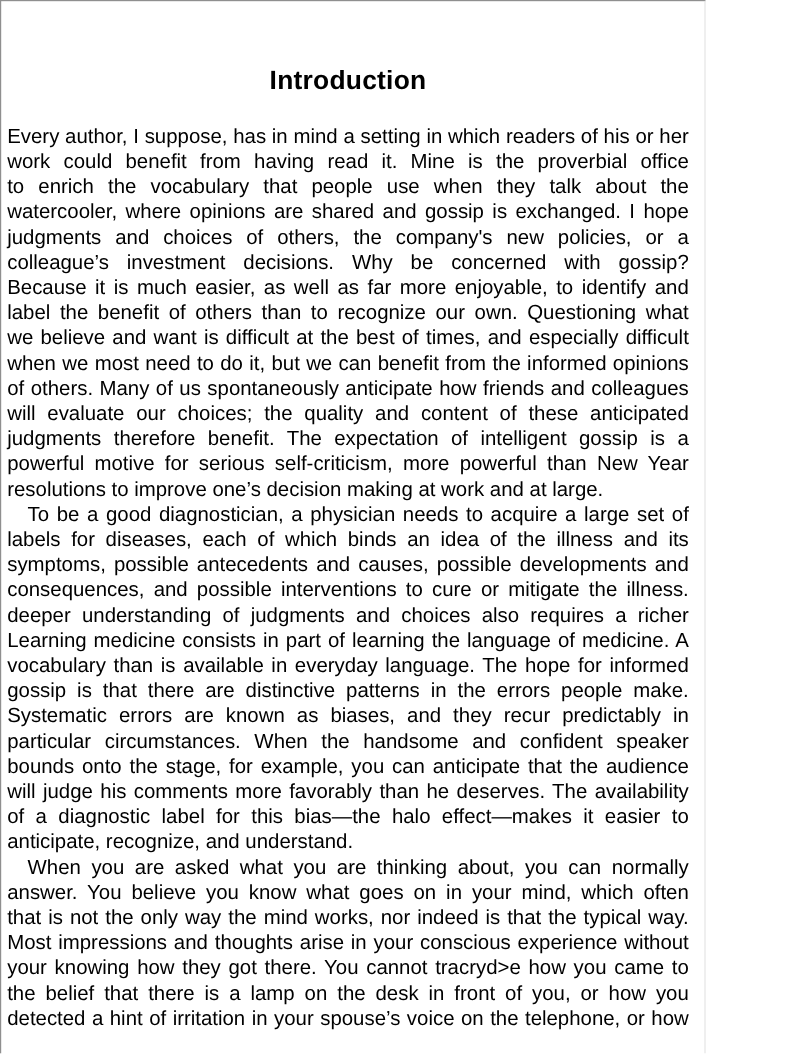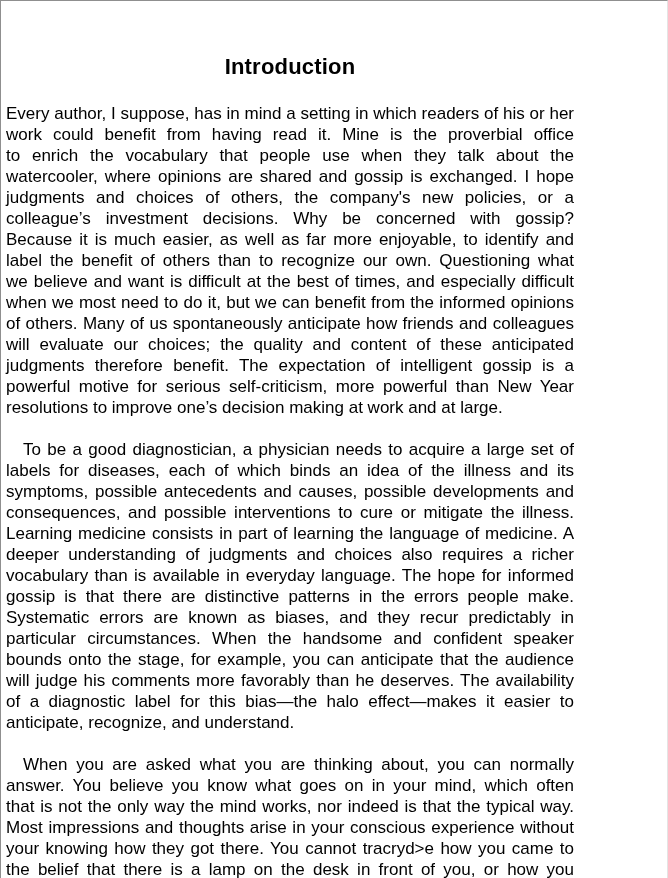--- a/index.html
+++ b/index.html
@@ -2,21 +2,21 @@
 <html><head>
 <meta charset="utf-8">
 <style>
   html, body {
     margin: 0;
     padding: 0;
     background: #ffffff;
   }
   .page {
     box-sizing: border-box;
-    width: 668px;
+    width: 588px;
     height: 878px;
     background: #ffffff;
     border-top: 1px solid #8f8f8f;
     border-left: 1px solid #8f8f8f;
     border-right: 1px solid #e4e4e4;
     overflow: hidden;
     font-family: "Liberation Sans", sans-serif;
     color: #000000;
   }
   .content {
@@ -43,21 +43,20 @@
   .line {
     text-align: justify;
     text-align-last: justify;
     white-space: normal;
   }
   .line.para-end {
     text-align-last: left;
   }
   .paragraph.indented .line:first-child {
     text-indent: 17px;
-    margin-top: 21px;
   }
 </style>
 </head>
 <body>
 
 <div class="page">
   <div class="content">
     <h1 class="title">Introduction</h1>
     <div class="body-text">
 
@@ -77,22 +76,22 @@
         <div class="line">judgments therefore benefit. The expectation of intelligent gossip is a</div>
         <div class="line">powerful motive for serious self-criticism, more powerful than New Year</div>
         <div class="line para-end">resolutions to improve one’s decision making at work and at large.</div>
       </div>
 
       <div class="paragraph indented">
         <div class="line">To be a good diagnostician, a physician needs to acquire a large set of</div>
         <div class="line">labels for diseases, each of which binds an idea of the illness and its</div>
         <div class="line">symptoms, possible antecedents and causes, possible developments and</div>
         <div class="line">consequences, and possible interventions to cure or mitigate the illness.</div>
+        <div class="line">deeper understanding of judgments and choices also requires a richer</div>
         <div class="line">Learning medicine consists in part of learning the language of medicine. A</div>
-        <div class="line">deeper understanding of judgments and choices also requires a richer</div>
         <div class="line">vocabulary than is available in everyday language. The hope for informed</div>
         <div class="line">gossip is that there are distinctive patterns in the errors people make.</div>
         <div class="line">Systematic errors are known as biases, and they recur predictably in</div>
         <div class="line">particular circumstances. When the handsome and confident speaker</div>
         <div class="line">bounds onto the stage, for example, you can anticipate that the audience</div>
         <div class="line">will judge his comments more favorably than he deserves. The availability</div>
         <div class="line">of a diagnostic label for this bias—the halo effect—makes it easier to</div>
         <div class="line para-end">anticipate, recognize, and understand.</div>
       </div>
 

